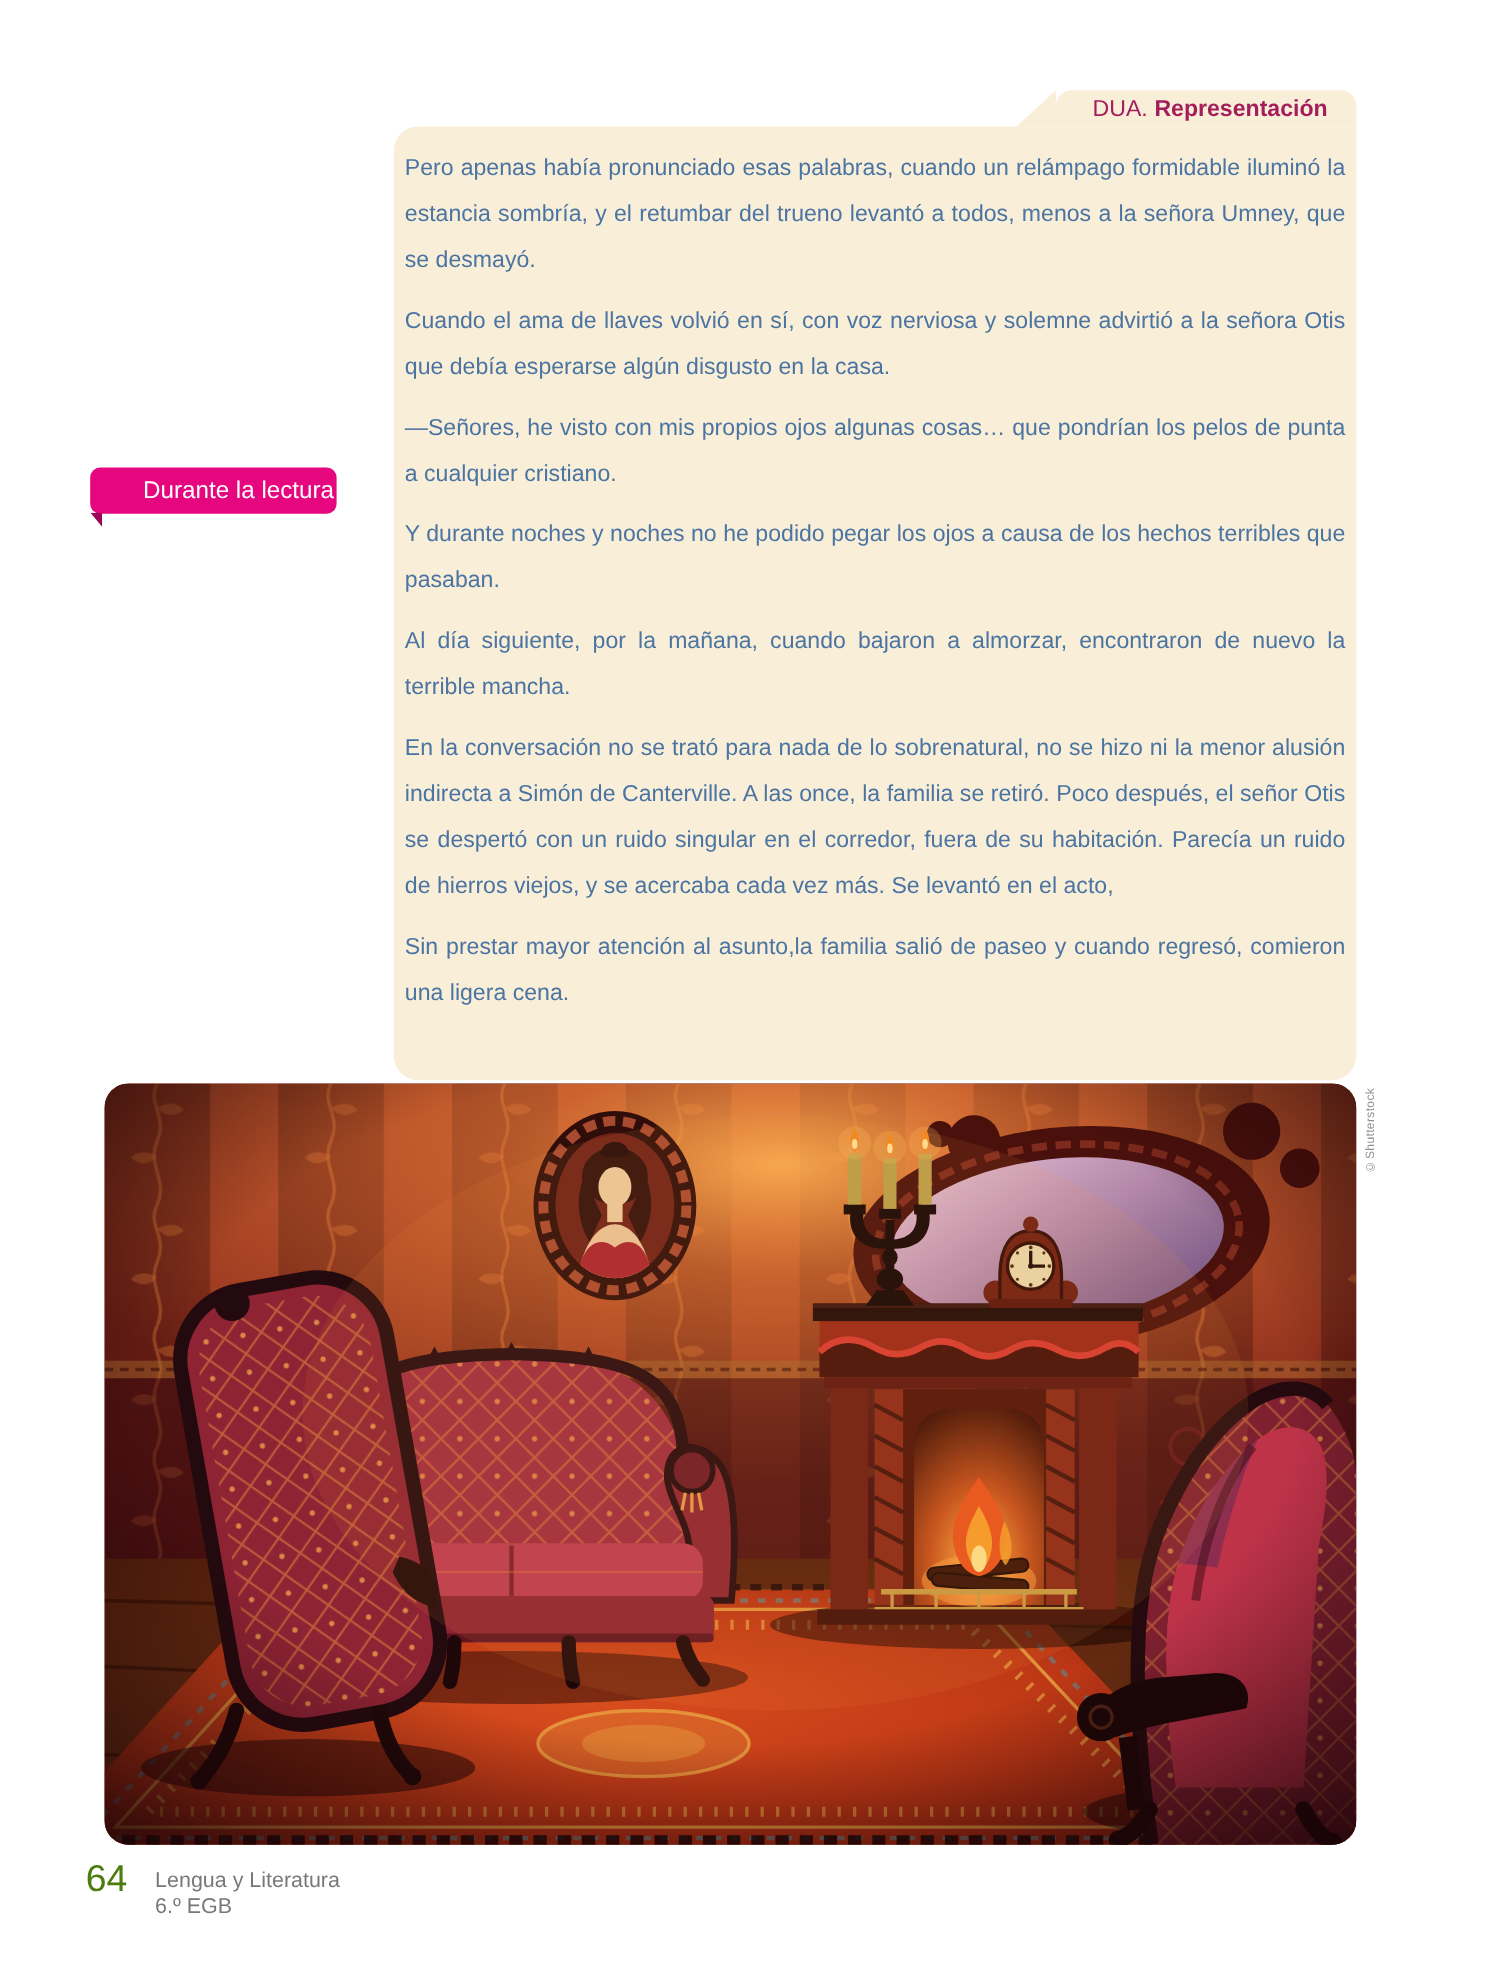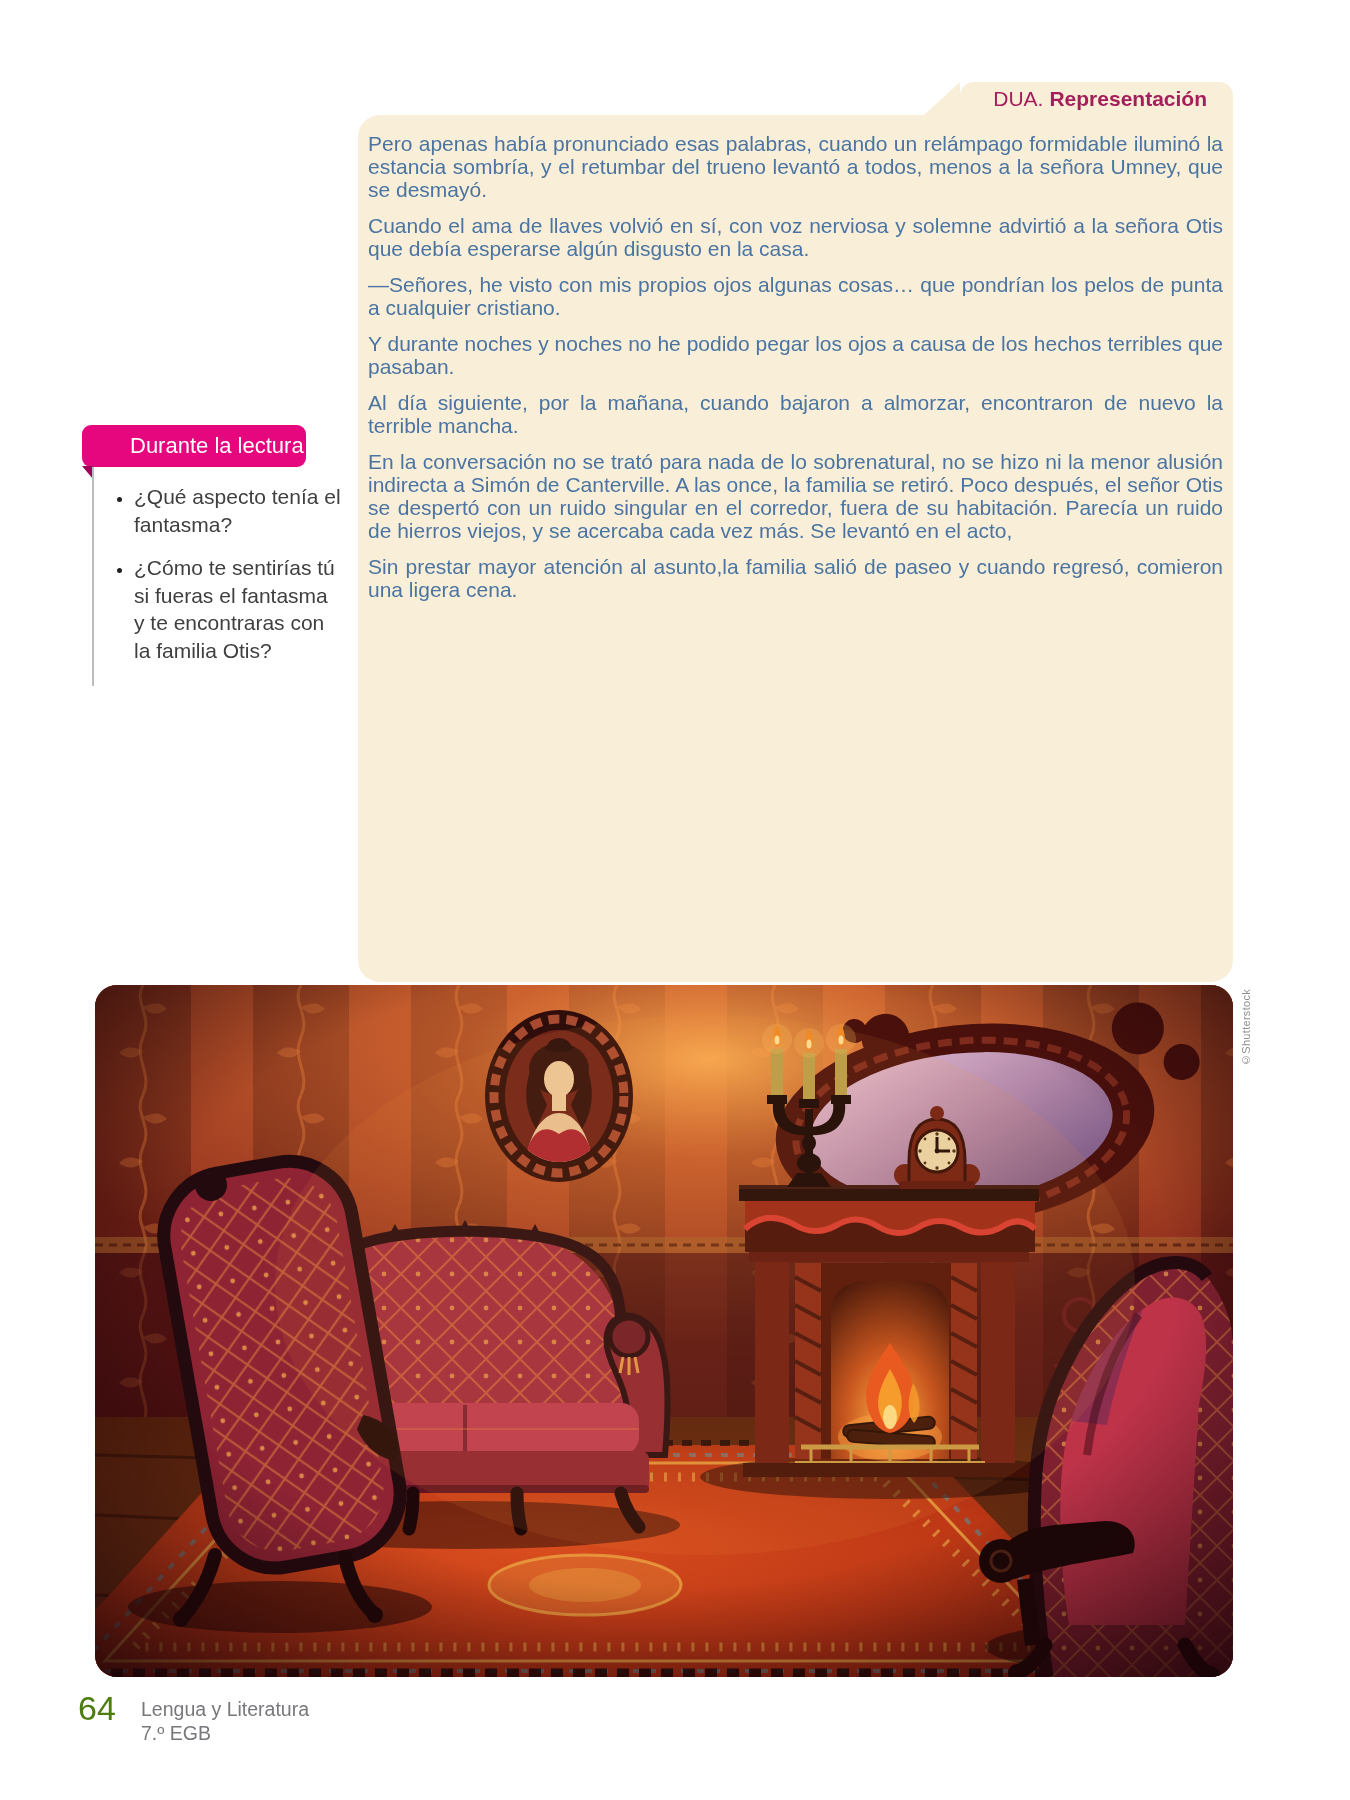--- a/index.html
+++ b/index.html
@@ -11,21 +11,21 @@
            background:#f9efd8;border-radius:14px 14px 0 0;}
   .dua-tab::before{content:"";position:absolute;left:-36px;bottom:0;width:0;height:0;
            border-left:36px solid transparent;border-bottom:33px solid #f9efd8;}
   .dua-tab .txt{position:absolute;right:26px;top:0;line-height:34px;font-size:21px;color:#a41e5c;white-space:nowrap;}
   .dua-tab .pfx{font-weight:400;margin-right:6px;}
   .dua-tab .lbl{font-weight:700;}
 
   
   .text-block{position:absolute;left:358px;top:115px;width:875px;height:867px;box-sizing:border-box;
               background:#f9efd8;border-radius:22px 0 22px 22px;padding:17px 10px 0 10px;}
-  .text-block p{margin:0 0 13px 0;color:#4b74a2;font-size:21px;line-height:23px;text-align:justify;}
+  .text-block p{margin:0 0 13px 0;color:#4b74a2;font-size:21px;line-height:42px;text-align:justify;}
 
   
   .dl-tab{position:absolute;left:82px;top:425px;width:224px;height:42px;box-sizing:border-box;
           background:#e6077e;border-radius:9px;color:#ffffff;font-size:22px;line-height:42px;padding-left:48px;}
   .dl-fold{position:absolute;left:82px;top:466px;width:11px;height:13px;background:#9c0457;
            clip-path:polygon(0 0,100% 0,100% 100%);}
   .dl-body{position:absolute;left:92px;top:467px;width:256px;min-height:198px;box-sizing:border-box;
            border-left:2px solid #bcbdbf;padding:16px 4px 6px 0;}
   .dl-body ul{margin:0;padding:0 0 0 40px;list-style:disc;}
   .dl-body li{color:#3f3f41;font-size:21px;line-height:27.5px;margin:0 0 16px 0;}
@@ -60,26 +60,20 @@
         <p class="para">—Señores, he visto con mis propios ojos algunas cosas… que pondrían los pelos de punta a cualquier cristiano.</p>
         <p class="para">Y durante noches y noches no he podido pegar los ojos a causa de los hechos terribles que pasaban.</p>
         <p class="para">Al día siguiente, por la mañana, cuando bajaron a almorzar, encontraron de nuevo la terrible mancha.</p>
         <p class="para">En la conversación no se trató para nada de lo sobrenatural, no se hizo ni la menor alusión indirecta a Simón de Canterville. A las once, la familia se retiró. Poco después, el señor Otis se despertó con un ruido singular en el corredor, fuera de su habitación. Parecía un ruido de hierros viejos, y se acercaba cada vez más. Se levantó en el acto,</p>
         <p class="para">Sin prestar mayor atención al asunto,la familia salió de paseo y cuando regresó, comieron una ligera cena.</p>
       </div>
   </div>
 
   <div class="dl-tab">Durante la lectura</div>
   <div class="dl-fold"></div>
-  <div class="dl-body">
-    <ul>
-        <li class="question">¿Qué aspecto tenía el fantasma?</li>
-        <li class="question">¿Cómo te sentirías tú si fueras el fantasma y te encontraras con la familia Otis?</li>
-      </ul>
-  </div>
 
   <div class="illustration" title="Victorian living room at night: striped red wallpaper, oval portrait of a lady, ornate mirror, candelabra with three lit candles, mantel clock, fireplace with burning fire, tufted red sofa, two armchairs and a patterned rug">
     <svg viewBox="0 0 1138 692" preserveAspectRatio="none" aria-hidden="true">
       <defs>
         <linearGradient id="wallV" x1="0" y1="0" x2="0" y2="1">
           <stop offset="0" stop-color="#a03d22"></stop>
             <stop offset=".55" stop-color="#8c2c1c"></stop>
             <stop offset="1" stop-color="#641713"></stop>
         </linearGradient>
         <pattern id="stripes" width="158" height="110" patternUnits="userSpaceOnUse">
@@ -335,16 +329,16 @@
 
       <ellipse cx="610" cy="300" rx="430" ry="270" fill="rgba(248,150,60,0.10)"></ellipse>
       <rect width="1138" height="692" fill="url(#vignette)"></rect>
     </svg>
   </div>
   <div class="credit">©Shutterstock</div>
 
   <div class="page-num">64</div>
   <div class="footer-text">
     <div>Lengua y Literatura</div>
-    <div>7.º EGB</div>
+    <div>6.º EGB</div>
   </div>
 
 </div>
 
 </body></html>

